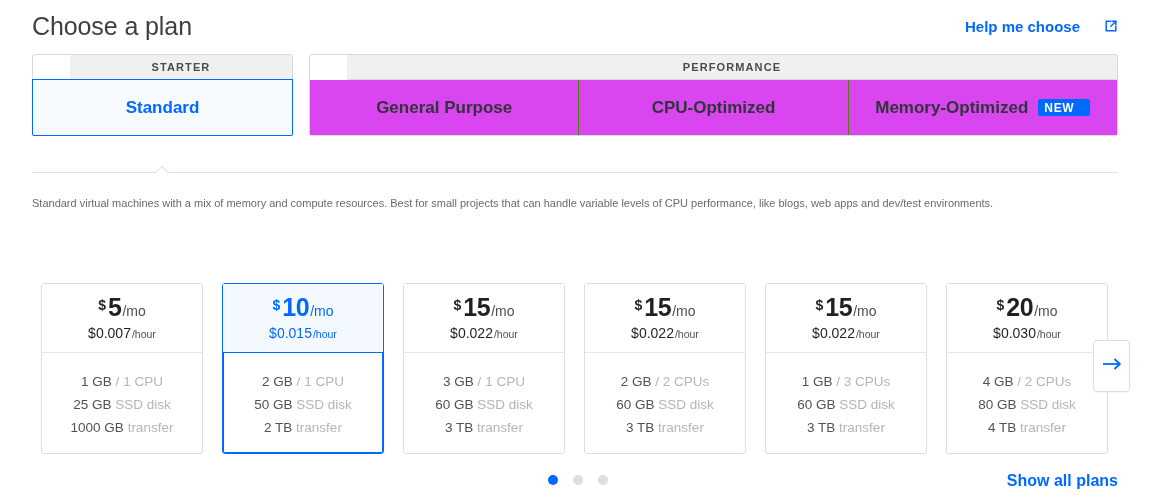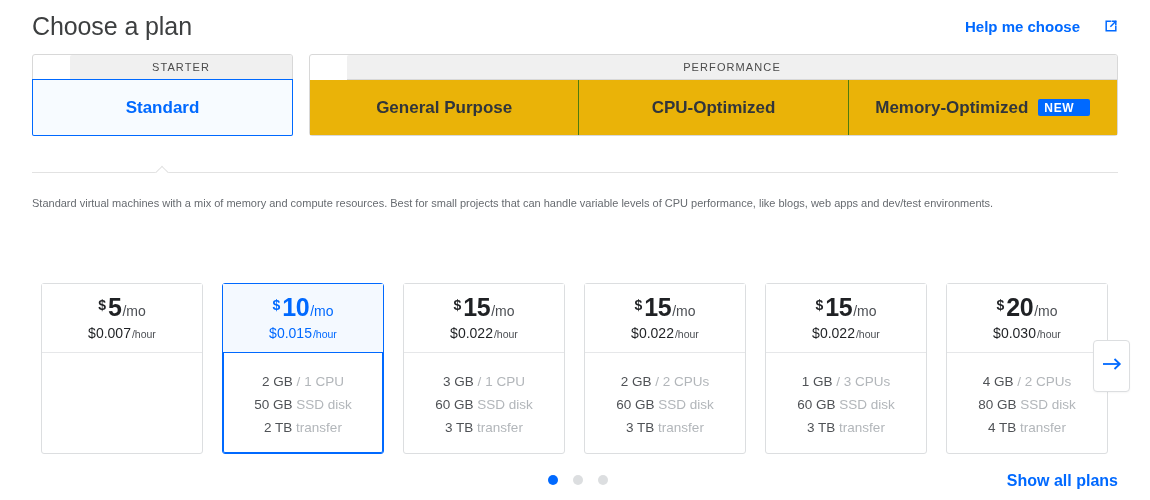--- a/index.html
+++ b/index.html
@@ -83,21 +83,21 @@
   .group-performance { width: 809px; margin-left: 16px; }
 
   .group-header {
     height: 25px;
     background: #f0f0f0;
     border-bottom: 1px solid #d8d8d8;
     display: flex;
     align-items: center;
     justify-content: center;
     font-size: 11px;
-    font-weight: 400;
+    font-weight: 700;
     letter-spacing: 1.1px;
     color: #4b4b4b;
     border-radius: 2px 2px 0 0;
     margin-left: 37px;
   }
 
   .group-body {
     flex: 1;
     display: flex;
     align-items: stretch;
@@ -105,21 +105,21 @@
 
   .tab {
     flex: 1;
     display: flex;
     align-items: center;
     justify-content: center;
     gap: 10px;
     font-size: 17px;
     font-weight: 700;
     color: #31353b;
-    background: #eab308;
+    background: #d946ef;
     cursor: pointer;
     position: relative;
     height: 55px;
   }
   .tab + .tab { border-left: 1px solid #4d7c0f; }
 
   .tab.selected {
     color: #0069ff;
     background: #f7fbff;
     box-shadow: 0 0 0 1px #0069ff inset;
@@ -395,20 +395,31 @@
         <div class="price-main">
           <span class="price-cur">$</span>
           <span class="price-amt">5</span>
           <span class="price-per">/mo</span>
         </div>
         <div class="price-hour">
           <span>$0.007</span>
           <span class="unit">/hour</span>
         </div>
       </div>
+      <div class="card-specs">
+        <div class="spec-line">
+          <span>1 GB</span><span class="muted"> / </span><span class="muted">1 CPU</span>
+        </div>
+        <div class="spec-line">
+          <span>25 GB</span><span class="muted"> SSD disk</span>
+        </div>
+        <div class="spec-line">
+          <span>1000 GB</span><span class="muted"> transfer</span>
+        </div>
+      </div>
     </div>
 
     <div class="card selected">
       <div class="card-price">
         <div class="price-main">
           <span class="price-cur">$</span>
           <span class="price-amt">10</span>
           <span class="price-per">/mo</span>
         </div>
         <div class="price-hour">

